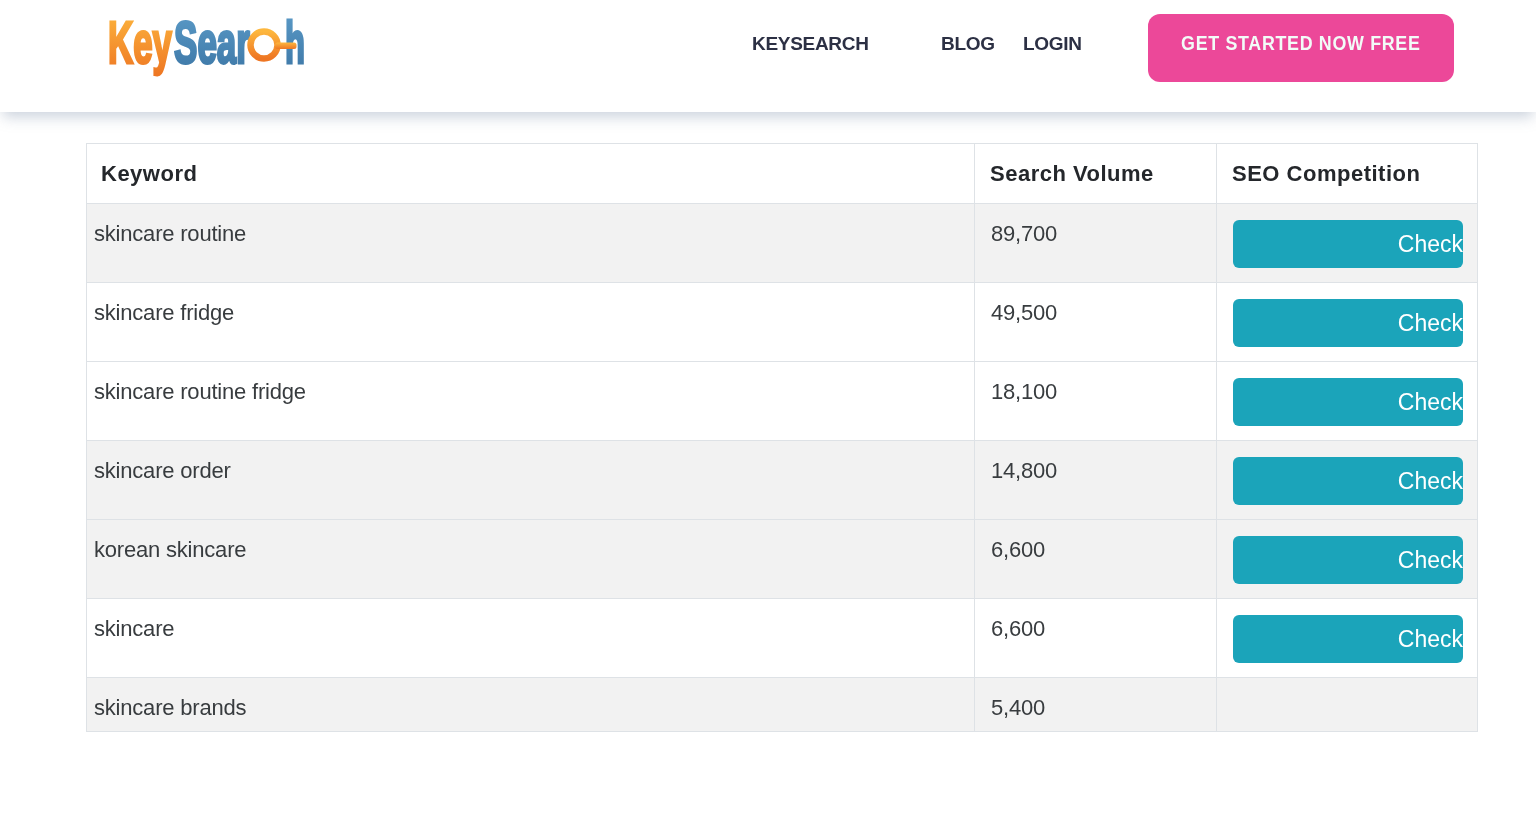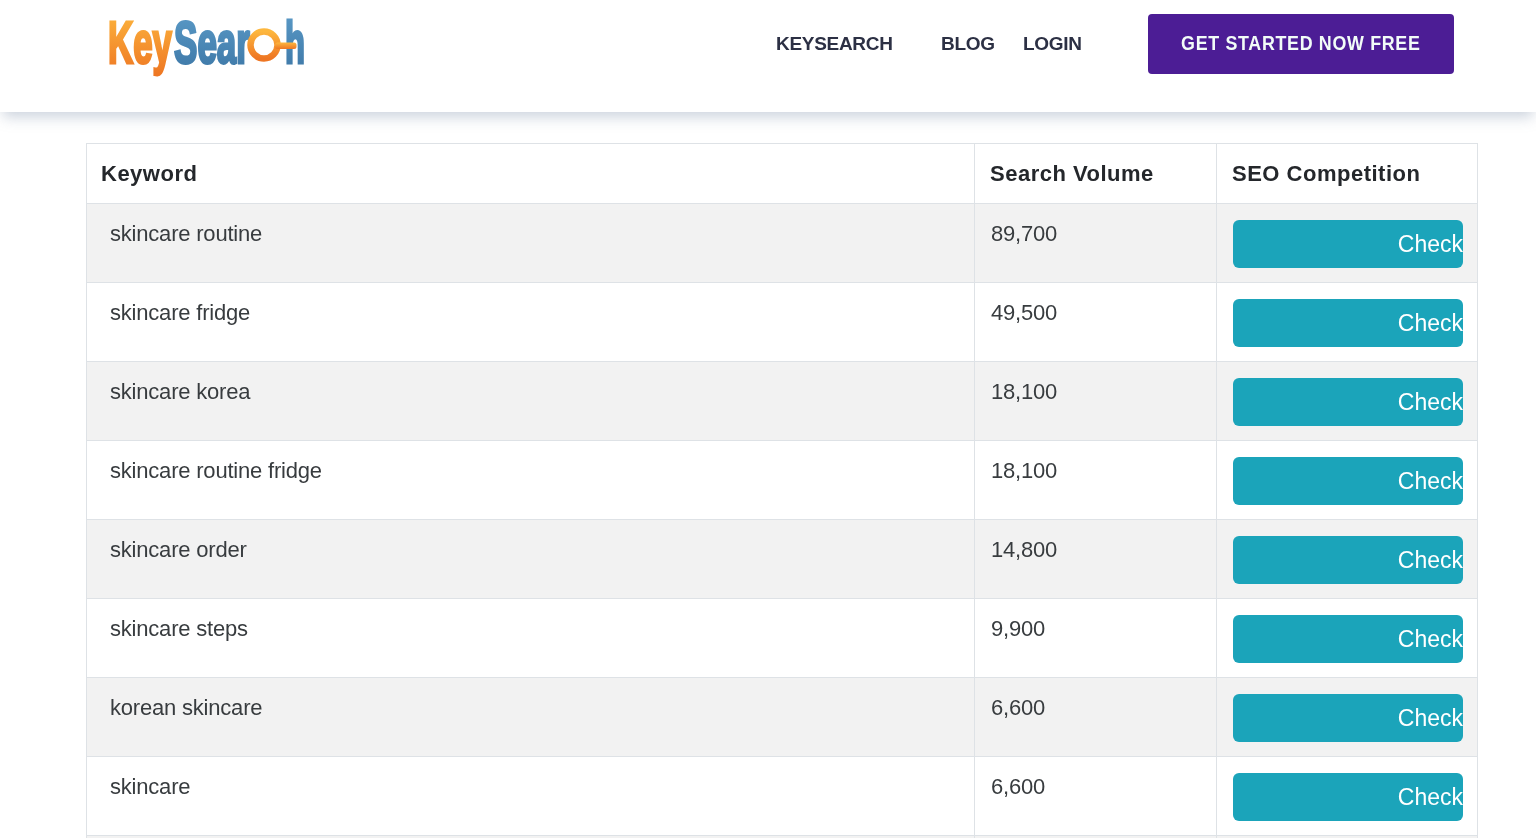--- a/index.html
+++ b/index.html
@@ -3,33 +3,33 @@
 <meta charset="utf-8">
 <style>
 * { margin:0; padding:0; box-sizing:border-box; }
 html,body { width:1536px; height:838px; overflow:hidden; background:#ffffff;
   font-family:"Liberation Sans", sans-serif; }
 .header { position:absolute; left:0; top:0; width:1536px; height:112px; background:#ffffff;
   box-shadow:0 8px 13px -3px rgba(120,140,165,0.38); z-index:5; }
 .logo { position:absolute; left:104px; top:8px; }
 .nav a { position:absolute; top:34px; font-size:19px; font-weight:bold; color:#2c3044;
   letter-spacing:-0.3px; text-decoration:none; line-height:20px; }
-#nv1 { left:776px; }
+#nv1 { left:752px; }
 #nv2 { left:931px;margin-left:10px; }
 #nv3 { left:1023px; }
 .ctat { display:inline-block; transform:scaleX(0.85); transform-origin:center; }
-.cta { position:absolute; left:1148px; top:14px; width:306px; height:60px; background:#4c1d95;
-  border-radius:4px; color:#f2fcf8; font-size:21px; font-weight:bold; letter-spacing:0.8px;
+.cta { position:absolute; left:1148px; top:14px; width:306px; height:68px; background:#ec4899;
+  border-radius:12px; color:#f2fcf8; font-size:21px; font-weight:bold; letter-spacing:0.8px;
   text-align:center; line-height:57px; }
 table { position:absolute; left:86px; top:143px; width:1391px; border-collapse:collapse;
   table-layout:fixed; background:#fff; }
 col.c1 { width:888px; } col.c2 { width:242px; } col.c3 { width:261px; }
 th, td { border:1px solid #dee2e6; text-align:left; font-weight:normal; }
 th { font-size:22px; font-weight:bold; color:#24272b; padding:16px 16px 15px 14px; line-height:28px; letter-spacing:0.5px; }
-td { font-size:22px; color:#383c3f; padding:17px 16px 11px 23px; vertical-align:top; line-height:25px; letter-spacing:-0.2px; }
+td { font-size:22px; color:#383c3f; padding:17px 16px 11px 7px; vertical-align:top; line-height:25px; letter-spacing:-0.2px; }
 td.btn { padding:16px 14px 14px 16px; }
 td.vol { padding-left:16px; } th.vol { padding-left:15px; } th.seo { padding-left:15px; }
 tr.g td { background:#f2f2f2; }
 .chk { display:block; width:100%; height:48px; background:#1ba4ba; border:none; border-radius:6px;
   color:#ffffff; font-size:23px; font-family:"Liberation Sans", sans-serif; text-align:right; padding-top:1px; }
 </style>
 </head>
 <body>
 <div class="header">
   <svg class="logo" width="215" height="75" viewBox="0 0 215 75">
@@ -79,44 +79,30 @@
           <button class="chk">Check</button>
         </td>
       </tr>
     <tr>
         <td>skincare fridge</td>
         <td class="vol">49,500</td>
         <td class="btn">
           <button class="chk">Check</button>
         </td>
       </tr>
-    <tr class="g">
-        <td>skincare korea</td>
-        <td class="vol">18,100</td>
-        <td class="btn">
-          <button class="chk">Check</button>
-        </td>
-      </tr>
     <tr>
         <td>skincare routine fridge</td>
         <td class="vol">18,100</td>
         <td class="btn">
           <button class="chk">Check</button>
         </td>
       </tr>
     <tr class="g">
         <td>skincare order</td>
         <td class="vol">14,800</td>
-        <td class="btn">
-          <button class="chk">Check</button>
-        </td>
-      </tr>
-    <tr>
-        <td>skincare steps</td>
-        <td class="vol">9,900</td>
         <td class="btn">
           <button class="chk">Check</button>
         </td>
       </tr>
     <tr class="g">
         <td>korean skincare</td>
         <td class="vol">6,600</td>
         <td class="btn">
           <button class="chk">Check</button>
         </td>

